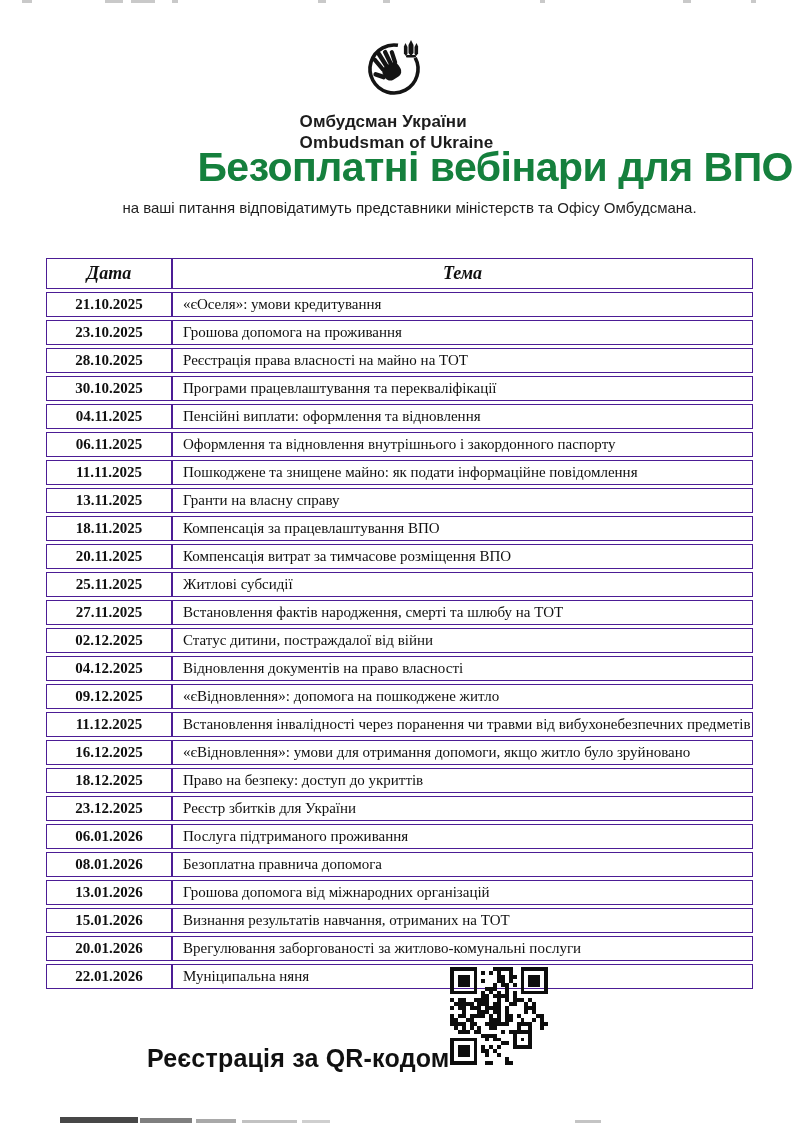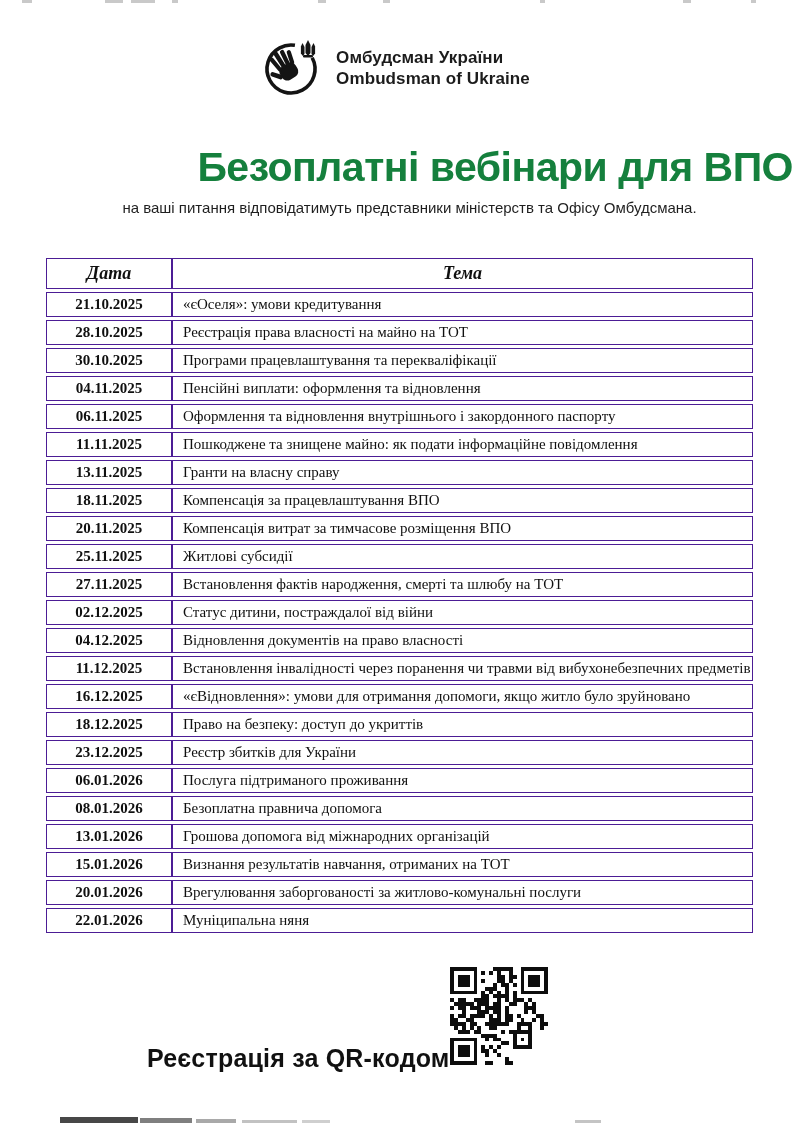--- a/index.html
+++ b/index.html
@@ -10,21 +10,21 @@
     margin: 0 auto;
     background: #ffffff;
     overflow: hidden;
     font-family: "Liberation Sans", sans-serif;
     color: #161616;
   }
 
   
   .logo-block {
     position: absolute; top: 36px; left: 0; width: 100%;
-    display: flex; justify-content: center; align-items: center; gap: 11px;
+    display: flex; justify-content: center; align-items: center; gap: 11px; flex-direction: column;
   }
   .logo-mark svg { display: block; }
   .logo-text { font-weight: bold; font-size: 17px; line-height: 21px; color: #1c1c1c; letter-spacing: 0.1px; }
 
   
   .title {
     position: absolute; top: 144px; left: 0; width: 100%;
     text-align: right;
     font-size: 41px; font-weight: bold; letter-spacing: -0.5px; color: #15803d;
   }
@@ -123,20 +123,24 @@
         <th class="col-topic">Тема</th>
       </tr>
     </thead>
     <tbody>
 
         <tr>
           <td class="date">21.10.2025</td>
           <td class="topic">«єОселя»: умови кредитування</td>
         </tr>
 
+        <tr>
+          <td class="date">23.10.2025</td>
+          <td class="topic">Грошова допомога на проживання</td>
+        </tr>
 
         <tr>
           <td class="date">28.10.2025</td>
           <td class="topic">Реєстрація права власності на майно на ТОТ</td>
         </tr>
 
         <tr>
           <td class="date">30.10.2025</td>
           <td class="topic">Програми працевлаштування та перекваліфікації</td>
         </tr>
@@ -184,20 +188,24 @@
         <tr>
           <td class="date">02.12.2025</td>
           <td class="topic">Статус дитини, постраждалої від війни</td>
         </tr>
 
         <tr>
           <td class="date">04.12.2025</td>
           <td class="topic">Відновлення документів на право власності</td>
         </tr>
 
+        <tr>
+          <td class="date">09.12.2025</td>
+          <td class="topic">«єВідновлення»: допомога на пошкоджене житло</td>
+        </tr>
 
         <tr>
           <td class="date">11.12.2025</td>
           <td class="topic">Встановлення інвалідності через поранення чи травми від вибухонебезпечних предметів</td>
         </tr>
 
         <tr>
           <td class="date">16.12.2025</td>
           <td class="topic">«єВідновлення»: умови для отримання допомоги, якщо житло було зруйновано</td>
         </tr>

